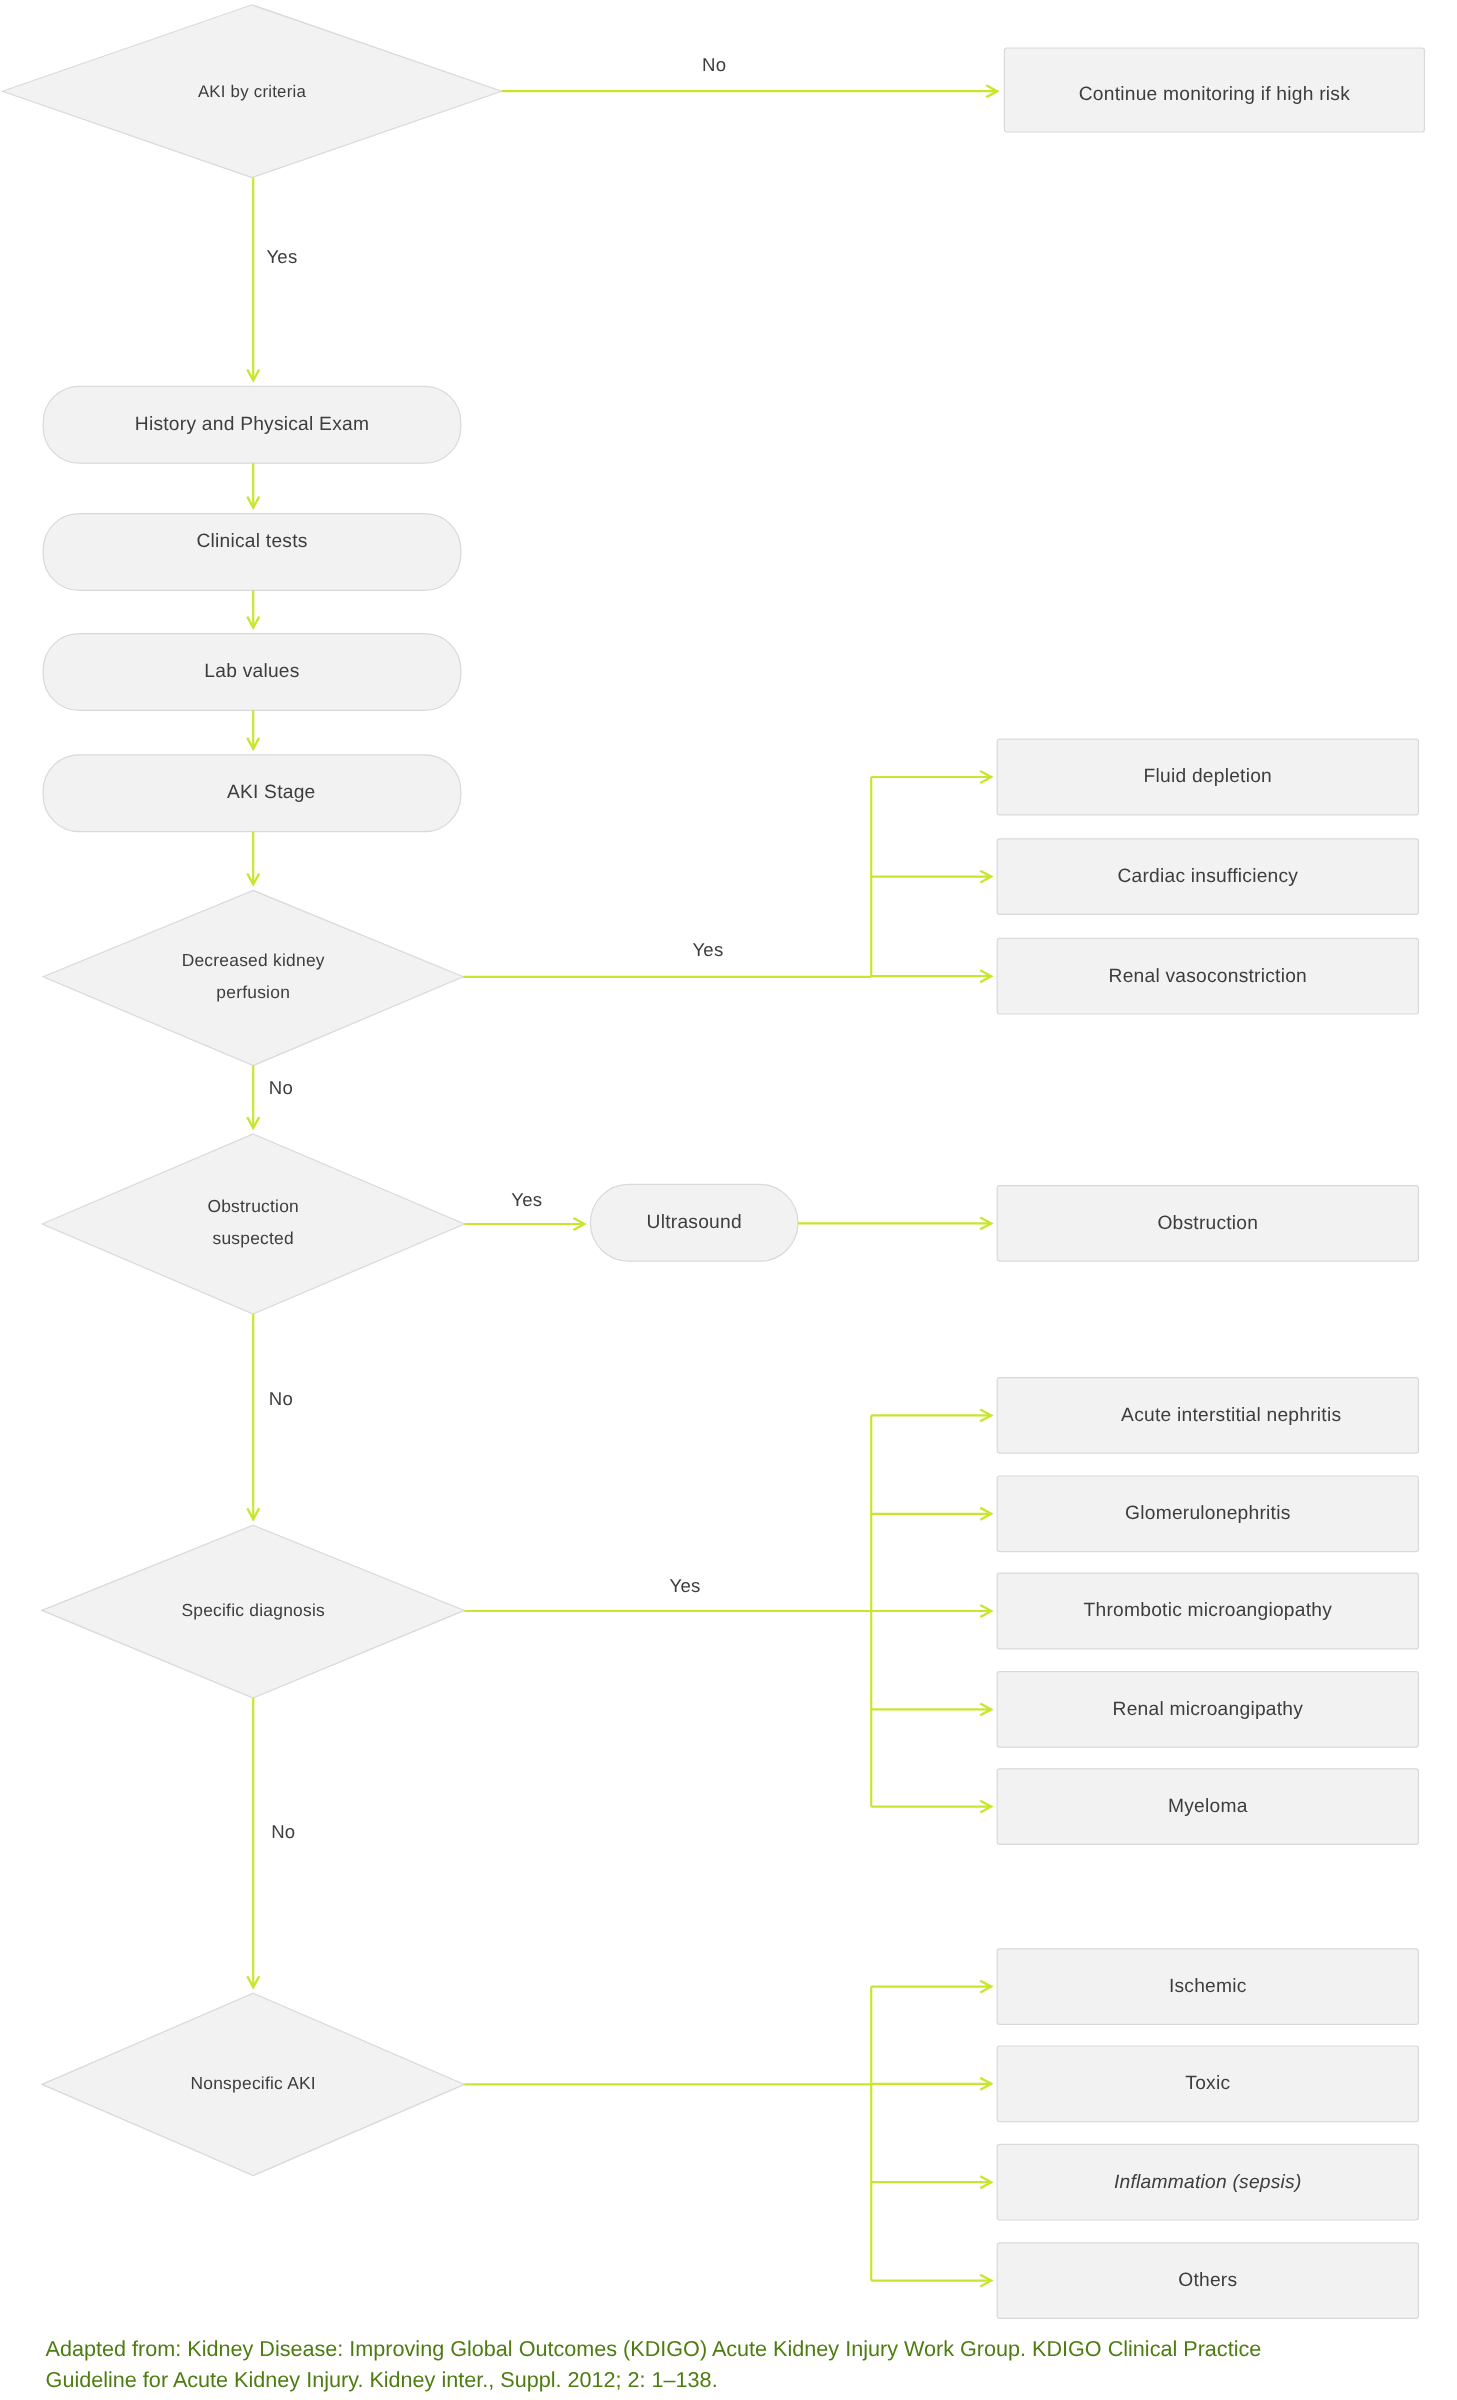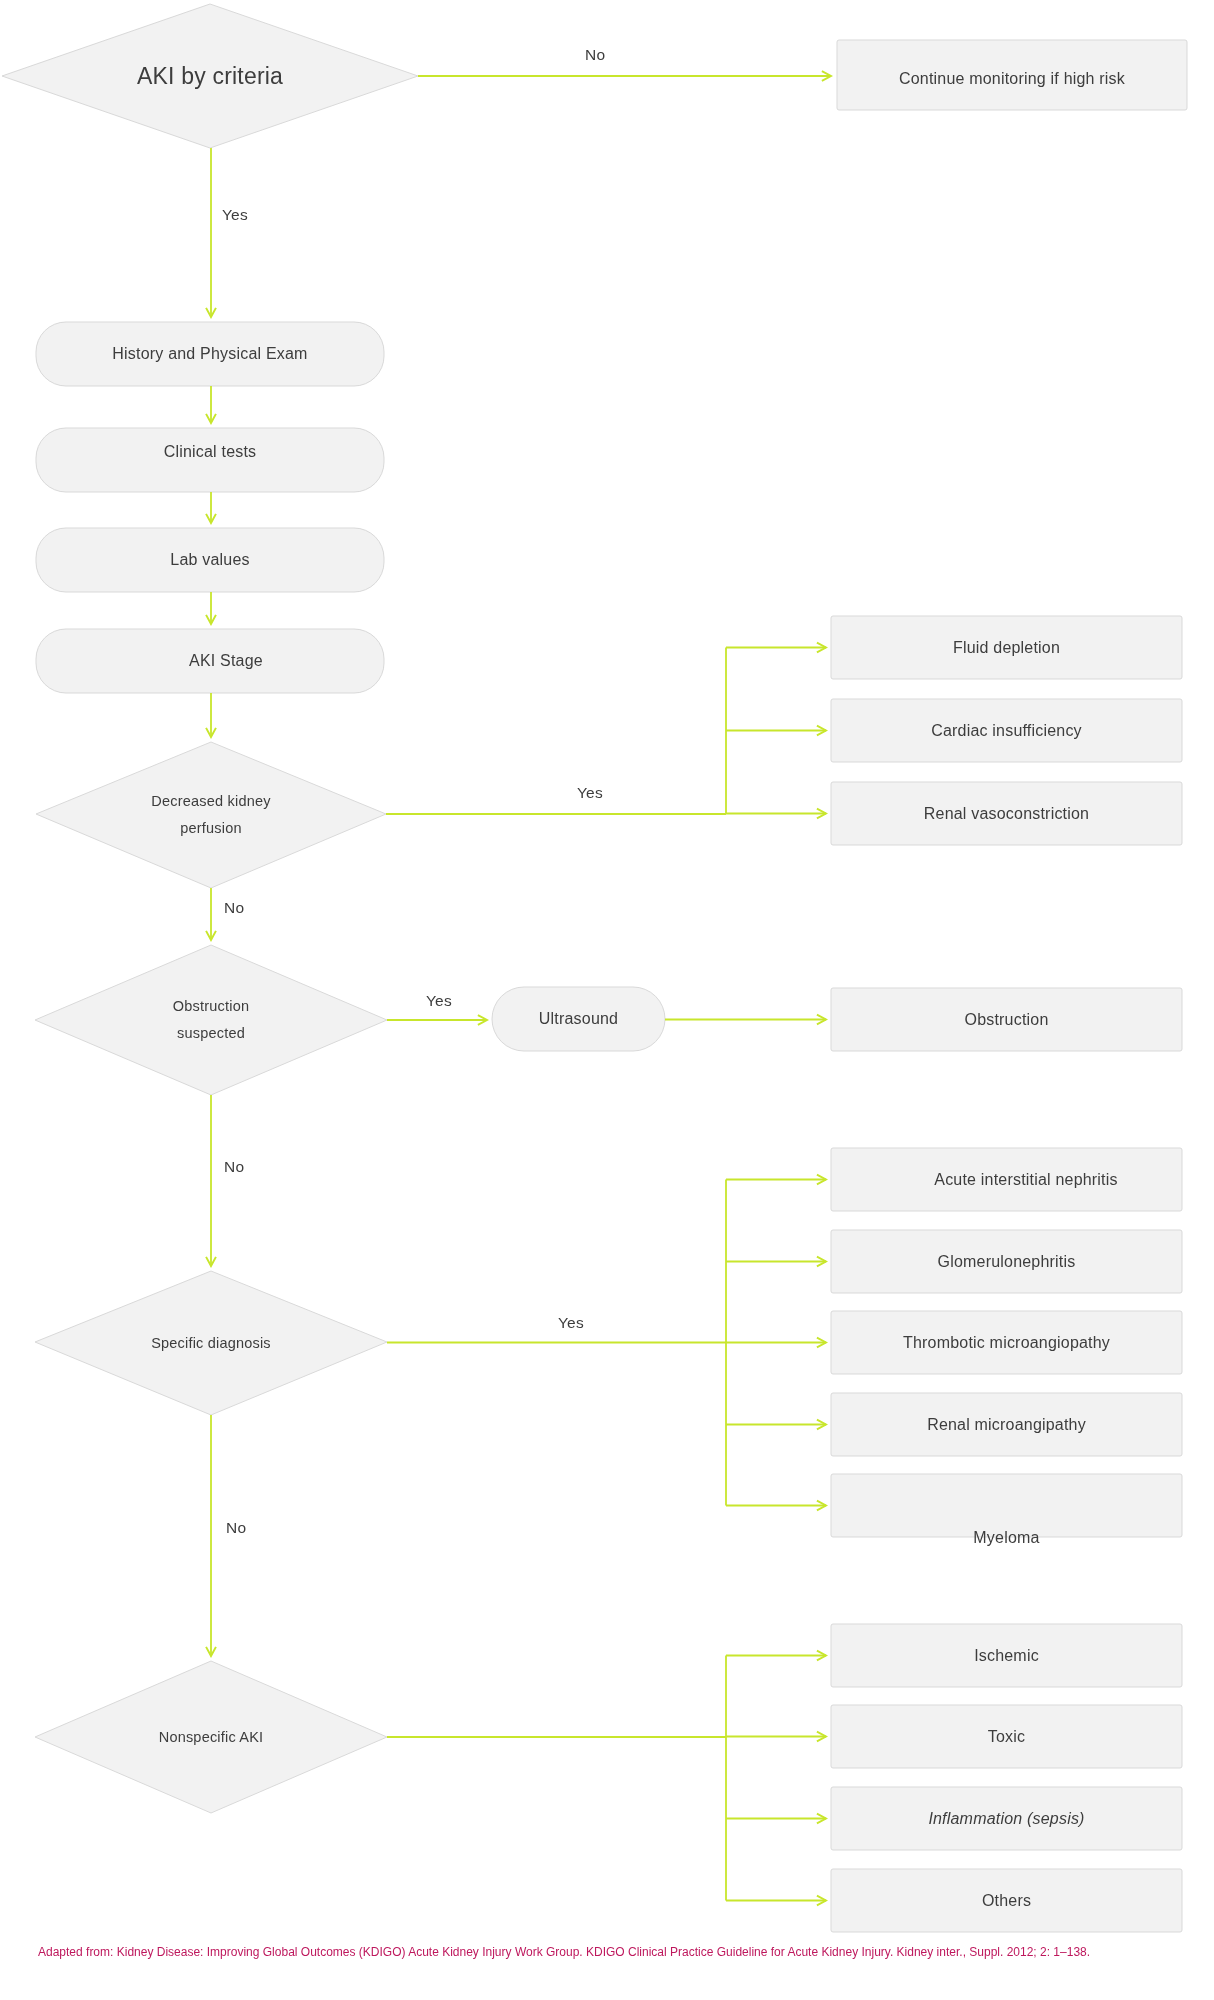--- a/index.html
+++ b/index.html
@@ -5,25 +5,25 @@
   * { margin:0; padding:0; box-sizing:border-box; }
   html,body { background:#ffffff; }
   body { font-family:"Liberation Sans", sans-serif; }
   .canvas { position:relative; width:1214px; height:2000px; background:#ffffff; overflow:hidden; }
   .layer { position:absolute; left:0; top:0; }
   .lbl {
     position:absolute; display:flex; align-items:center; justify-content:center;
     text-align:center; color:#3d3d3d; font-size:16px; letter-spacing:0.2px;
   }
   .lbl.small { font-size:14.5px; line-height:1.85; }
-  .lbl.big  { font-size:23px; }
+  .lbl.big  { font-size:14px; }
   .edge-lbl { position:absolute; color:#3d3d3d; font-size:15.5px; letter-spacing:0.2px; }
   .footer {
     position:absolute; left:38px; top:1944px; width:1060px;
-    font-size:12px; line-height:1.45; color:#be185d;
+    font-size:18px; line-height:1.45; color:#4d7c0f;
   }
 </style>
 </head>
 <body>
 
 <div class="canvas">
 
   <svg class="layer" width="1214" height="2000" viewBox="0 0 1214 2000">
     <defs>
       <marker id="arrow" viewBox="0 0 10 10" refX="8.5" refY="5" markerWidth="13" markerHeight="13" markerUnits="userSpaceOnUse" orient="auto">
@@ -99,21 +99,21 @@
   <div class="lbl" style="left:831px; top:699px; width:351px; height:63px;">Cardiac insufficiency</div>
   <div class="lbl" style="left:831px; top:782px; width:351px; height:63px;">Renal vasoconstriction</div>
   <div class="lbl small" style="left:141px; top:988px; width:140px; height:64px;">Obstruction suspected</div>
   <div class="lbl" style="left:492px; top:987px; width:173px; height:64px;">Ultrasound</div>
   <div class="lbl" style="left:831px; top:988px; width:351px; height:63px;">Obstruction</div>
   <div class="lbl small" style="left:106px; top:1311px; width:210px; height:64px;">Specific diagnosis</div>
   <div class="lbl" style="left:831px; top:1148px; width:351px; height:63px;padding-left:39px;">Acute interstitial nephritis</div>
   <div class="lbl" style="left:831px; top:1230px; width:351px; height:63px;">Glomerulonephritis</div>
   <div class="lbl" style="left:831px; top:1311px; width:351px; height:63px;">Thrombotic microangiopathy</div>
   <div class="lbl" style="left:831px; top:1393px; width:351px; height:63px;">Renal microangipathy</div>
-  <div class="lbl" style="left:831px; top:1474px; width:351px; height:63px;margin-top:32px;">Myeloma</div>
+  <div class="lbl" style="left:831px; top:1474px; width:351px; height:63px;">Myeloma</div>
   <div class="lbl small" style="left:106px; top:1705px; width:210px; height:64px;">Nonspecific AKI</div>
   <div class="lbl" style="left:831px; top:1624px; width:351px; height:63px;">Ischemic</div>
   <div class="lbl" style="left:831px; top:1705px; width:351px; height:63px;">Toxic</div>
   <div class="lbl" style="left:831px; top:1787px; width:351px; height:63px;font-style:italic;">Inflammation (sepsis)</div>
   <div class="lbl" style="left:831px; top:1869px; width:351px; height:63px;">Others</div>
 
   <div class="edge-lbl" style="left:585px; top:46px;">No</div>
   <div class="edge-lbl" style="left:222px; top:206px;">Yes</div>
   <div class="edge-lbl" style="left:577px; top:784px;">Yes</div>
   <div class="edge-lbl" style="left:224px; top:899px;">No</div>

